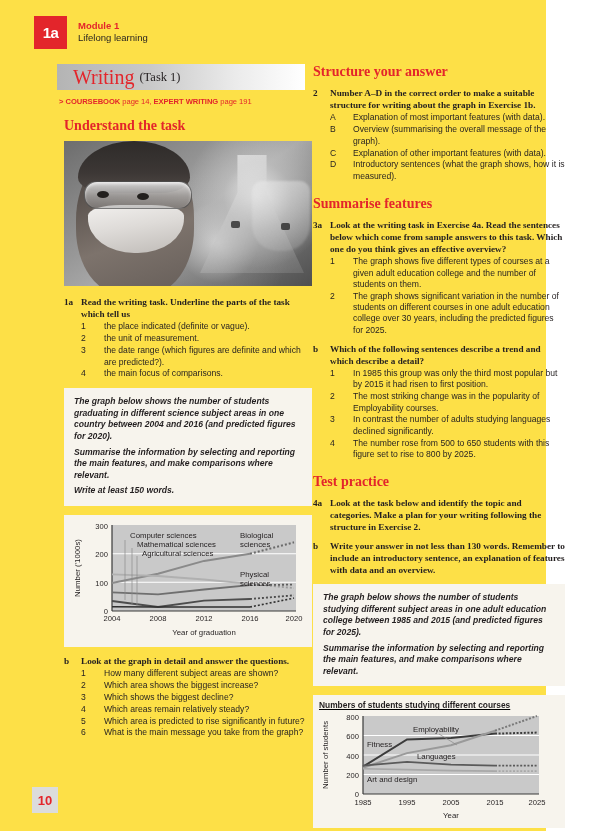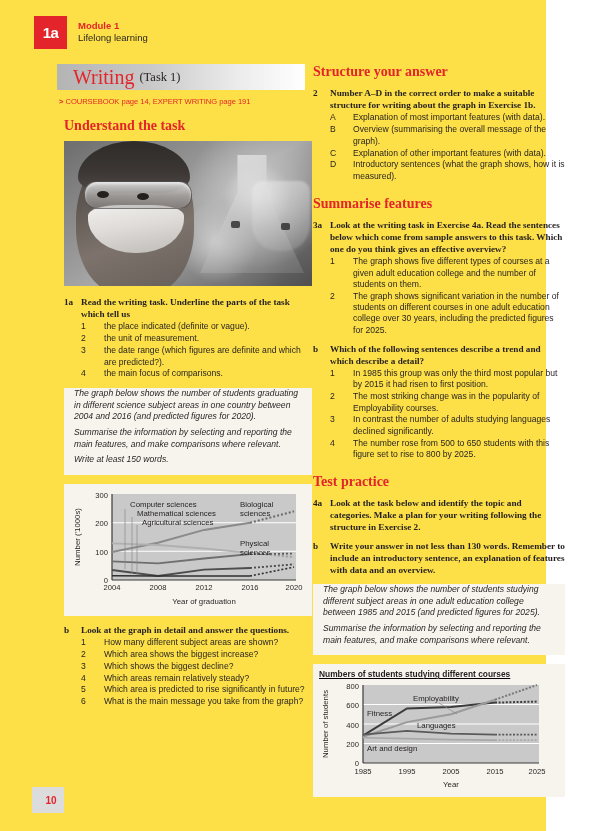--- a/index.html
+++ b/index.html
@@ -87,21 +87,21 @@
   .xref {
     position: absolute;
     left: 59px;
     top: 97px;
     font-family: "Liberation Sans", sans-serif;
     font-size: 7.6px;
     color: #e3252b;
     letter-spacing: -0.05px;
   }
   .xref .arrow { font-weight: bold; }
-  .xref b { font-weight: normal; text-align: right; }
+  .xref b { font-weight: bold; text-align: right; }
   .xref .pg { font-weight: normal; color: #e3252b; }
 
   
   .col-left {
     position: absolute;
     left: 64px;
     top: 118px;
     width: 248px;
   }
   .col-right {
@@ -247,22 +247,23 @@
   }
   ol.items li .mk, ul.items li .mk {
     width: 11px;
     flex: 0 0 11px;
   }
   ol.items li .tx, ul.items li .tx { flex: 1; padding-left: 12px; }
 
   
   .taskbox {
     background: #f7f4ed;
-    padding: 0 10px 9px 10px;
+    padding: 8px 10px 9px 10px;
     margin: 8px 0 9px 0;
+    font-weight: bold;
   }
   .taskbox p {
     margin: 0 0 4px 0;
     font-style: italic;
     font-family: "Liberation Sans", sans-serif;
     font-size: 8.6px;
     line-height: 1.35;
     color: #231f20;
   }
   .taskbox p:last-child { margin-bottom: 0; }
@@ -301,25 +302,24 @@
   .pagenum {
     position: absolute;
     left: 32px;
     bottom: 18px;
     width: 26px;
     height: 26px;
     background: #dcdcdc;
     color: #e3252b;
     font-family: "Liberation Sans", sans-serif;
     font-weight: bold;
-    font-size: 10px;
+    font-size: 13px;
     display: flex;
     align-items: center;
     justify-content: center;
-    padding-left: 6px;
   }
 </style>
 </head>
 <body>
 
 <div class="page">
 
   <div class="header">
     <div class="module-badge">1a</div>
     <div class="module-text">

